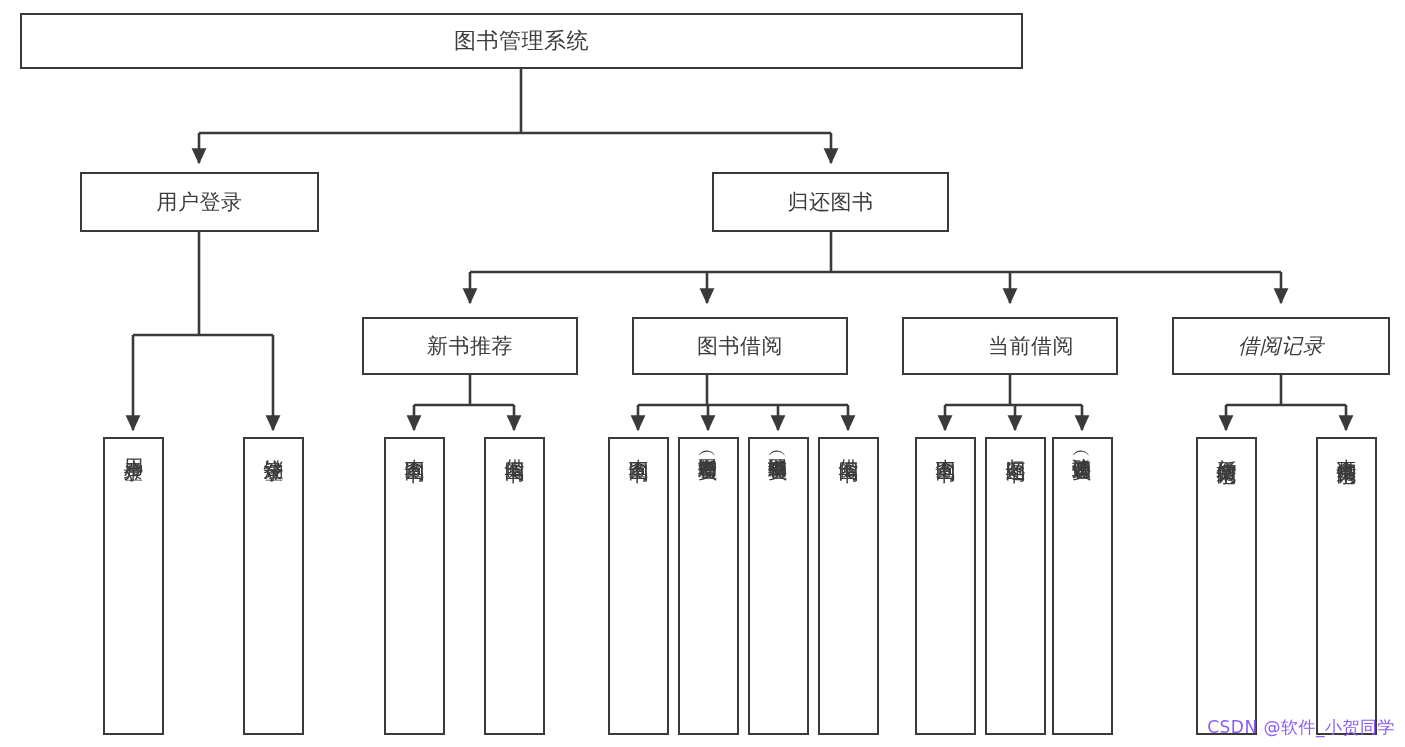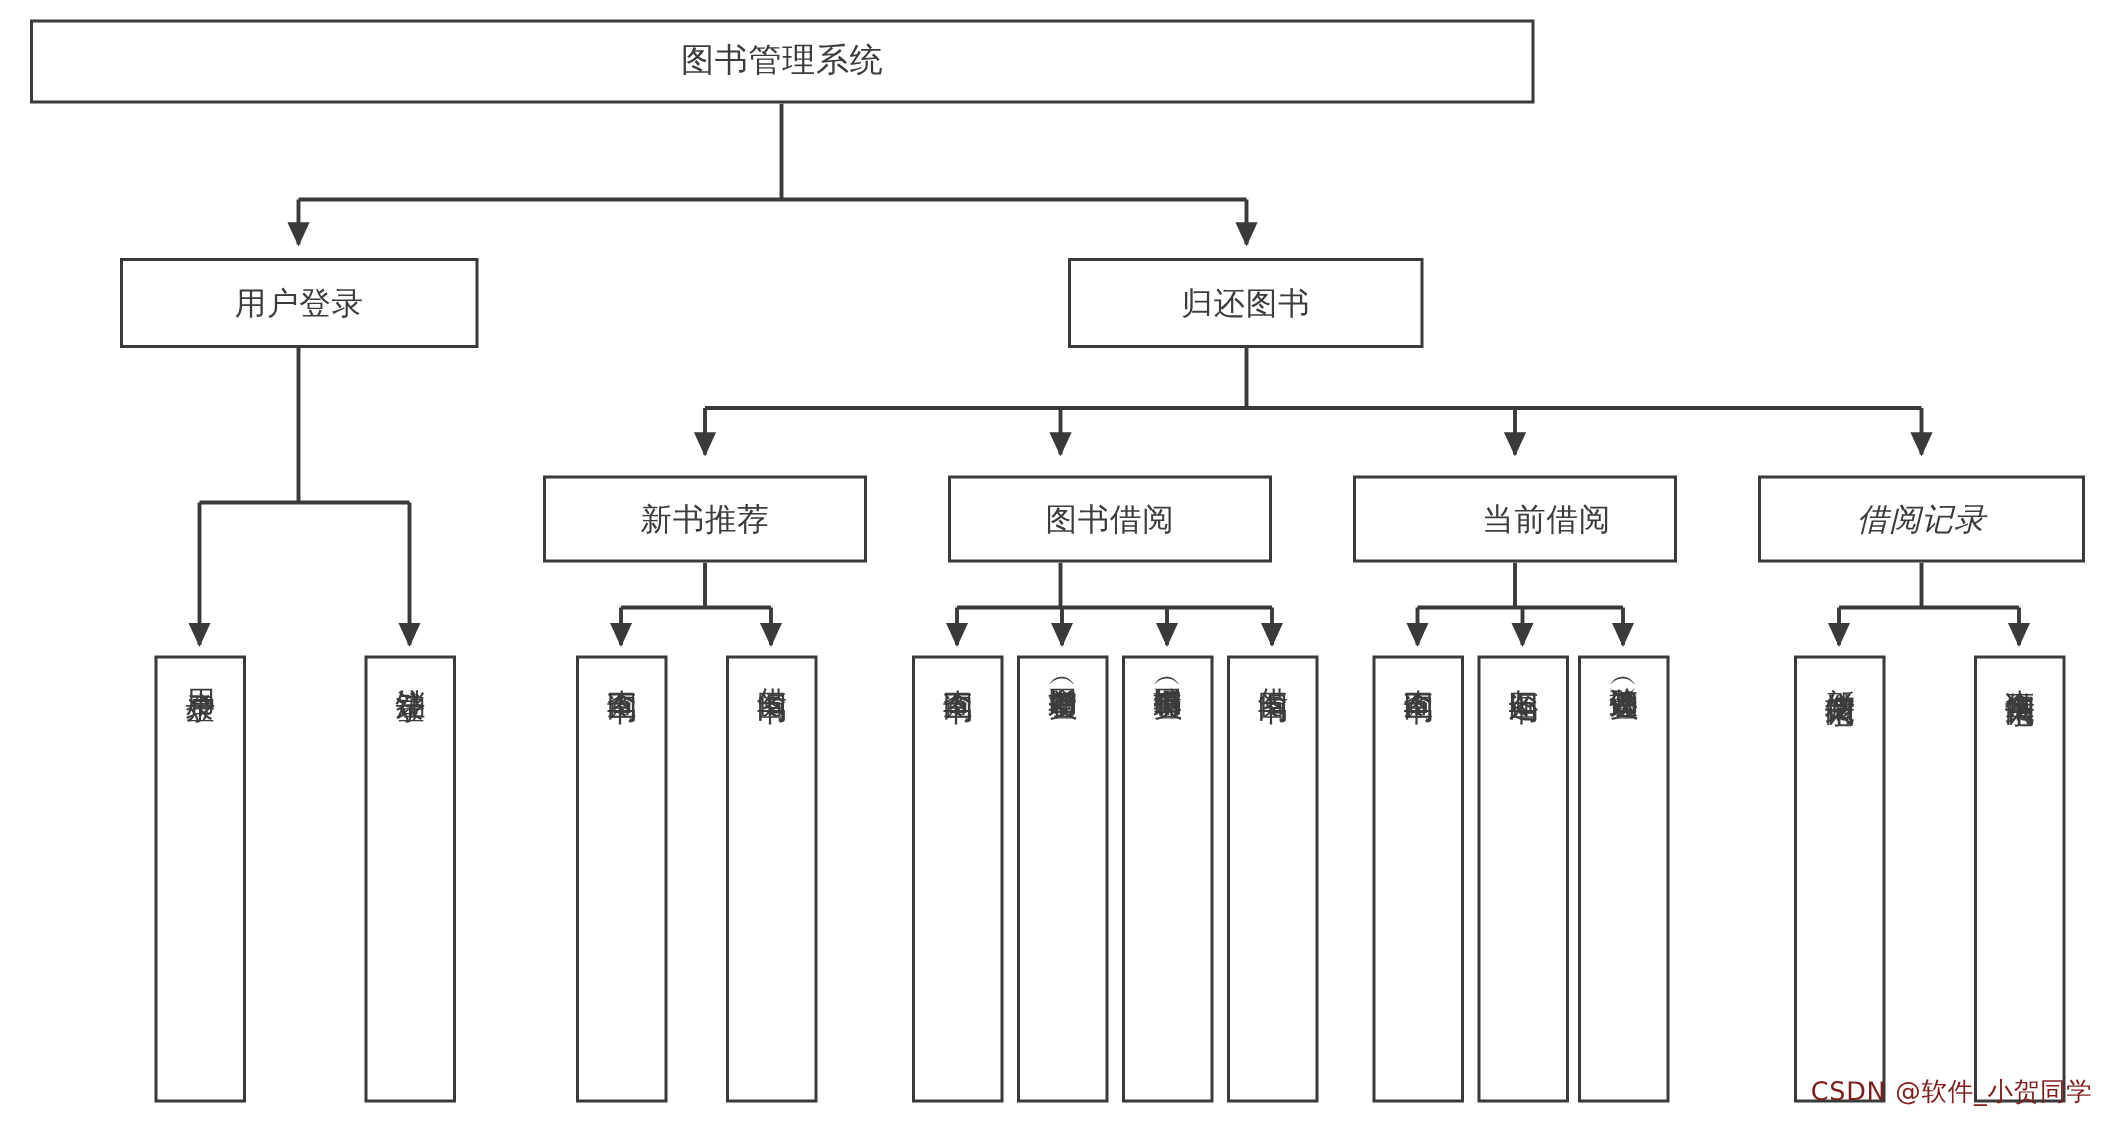--- a/index.html
+++ b/index.html
@@ -66,21 +66,21 @@
   }
   .node.v.tall .label {
     font-size: 19px;
     letter-spacing: 0.5px;
   }
   .watermark {
     position: absolute;
     right: 10px;
     bottom: 8px;
     font-size: 17px;
-    color: #7f1d1d;
+    color: #8b5cf6;
     letter-spacing: 0.5px;
     white-space: nowrap;
     user-select: none;
   }
 </style>
 </head>
 <body>
 
 <div id="canvas">
 

